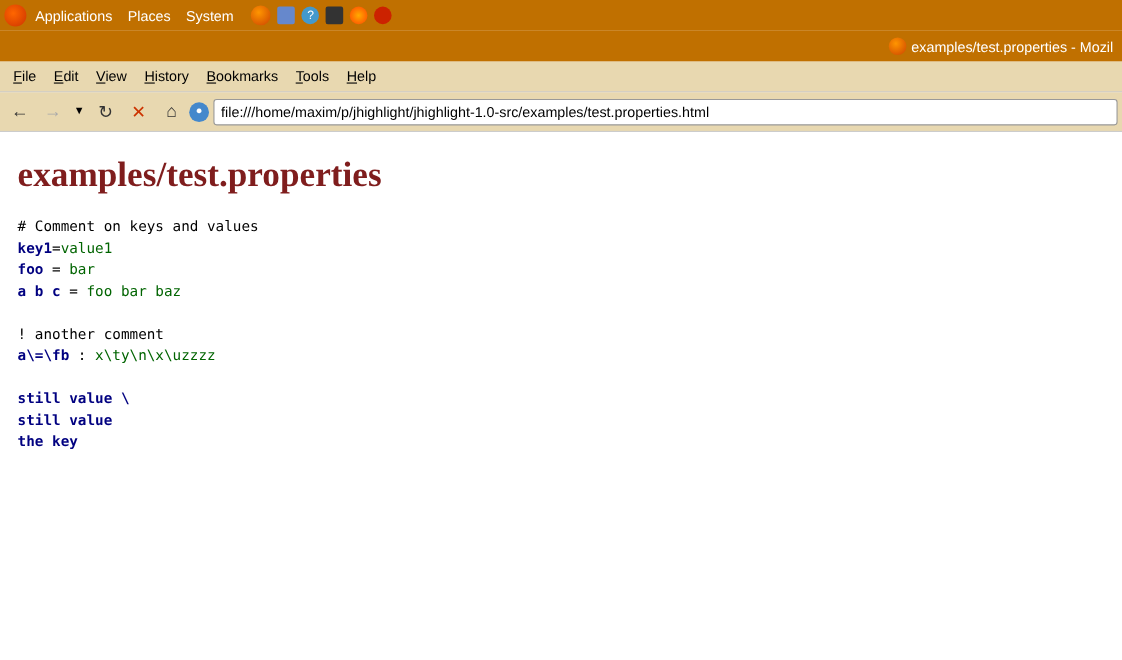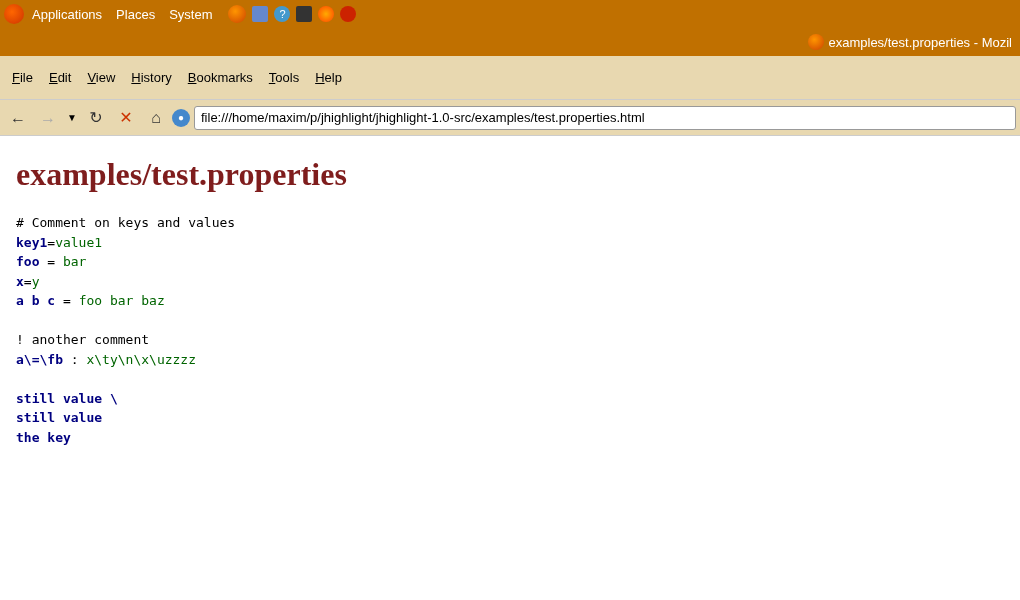--- a/index.html
+++ b/index.html
@@ -69,21 +69,21 @@
       height: 16px;
       border-radius: 50%;
       background: radial-gradient(circle at 40% 35%, #ff9500, #cc4400);
       margin-right: 4px;
       display: inline-block;
     }
 
     
     .menu-bar {
       background: #e8d8b0;
-      height: 44px;
+      height: 28px;
       display: flex;
       align-items: center;
       padding: 0 4px;
       border-bottom: 1px solid #ccc;
     }
     .menu-item {
       font-size: 13px;
       padding: 3px 8px;
       cursor: pointer;
       color: #000;
@@ -216,21 +216,20 @@
   </div>
 </div>
 
 <div class="page-content">
   <div class="page-title">examples/test.properties</div>
 
   <div class="code-block">
     <div><span class="comment"># Comment on keys and values</span></div>
     <div><span class="key">key1</span><span class="equals">=</span><span class="value">value1</span></div>
     <div><span class="key">foo</span><span class="equals"> = </span><span class="value">bar</span></div>
-    <div><span class="key">x</span><span class="equals">=</span><span class="value">y</span></div>
     <div><span class="key">a b c</span><span class="equals"> = </span><span class="value">foo bar baz</span></div>
     <div>&nbsp;</div>
     <div><span class="comment">! another comment</span></div>
     <div><span class="key">a\=\fb</span><span class="equals"> : </span><span class="value">x\ty\n\x\uzzzz</span></div>
     <div>&nbsp;</div>
     <div><span class="key">still value \</span></div>
     <div><span class="key">still value</span></div>
     <div><span class="key">the key</span></div>
   </div>
 </div>

